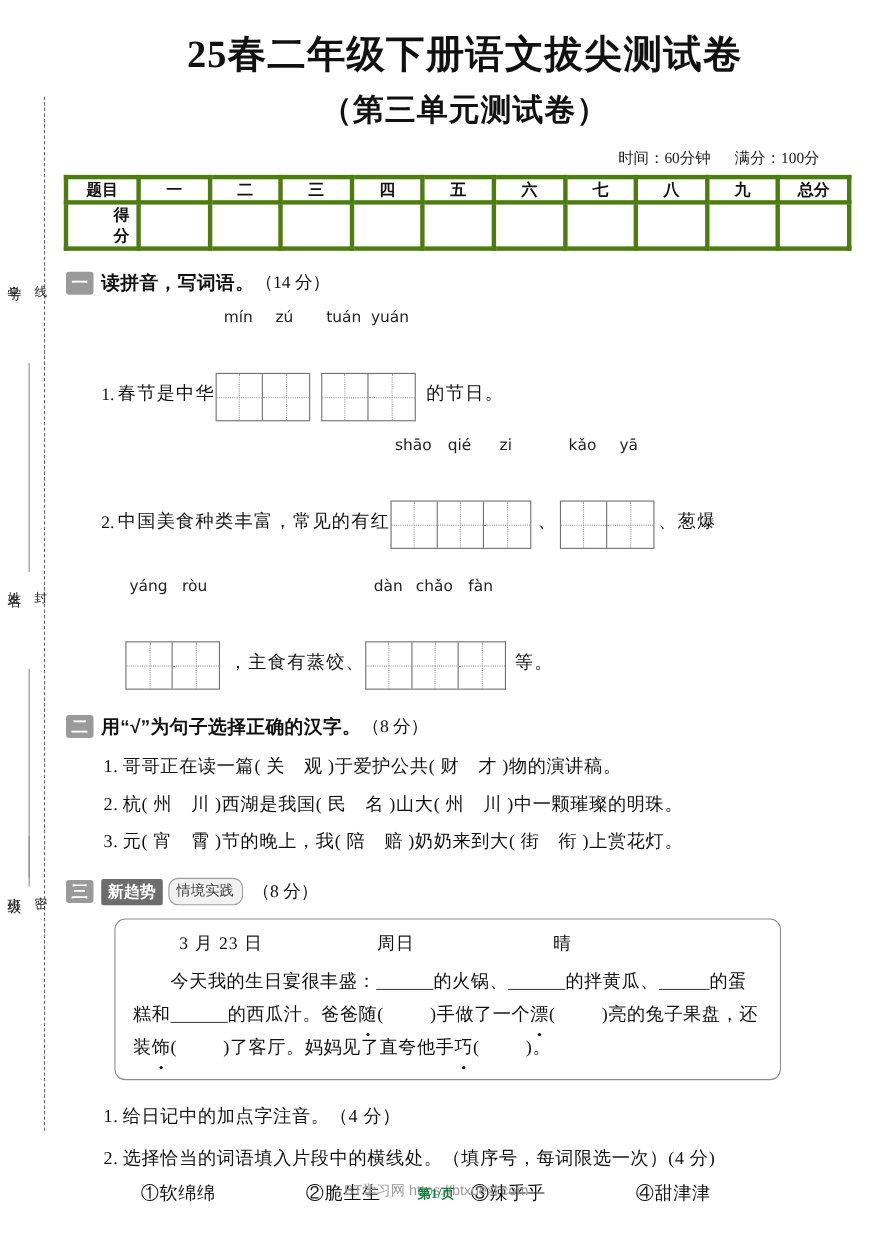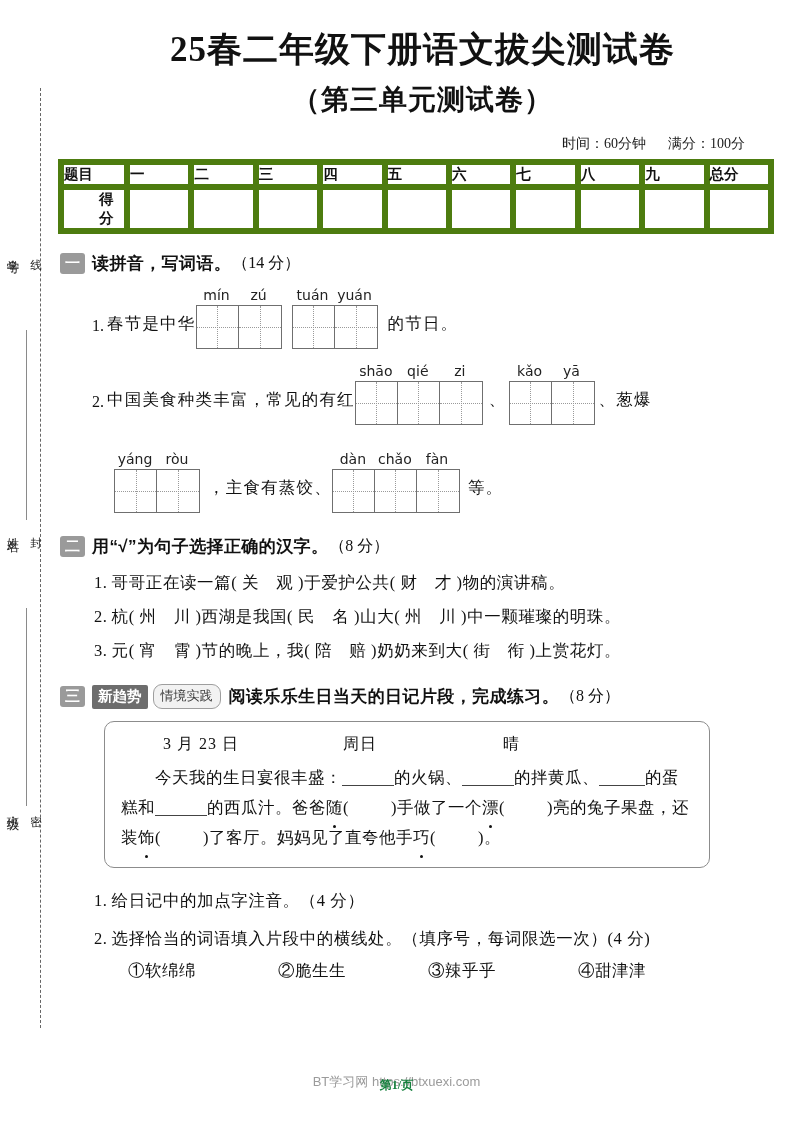--- a/index.html
+++ b/index.html
@@ -80,23 +80,23 @@
   .meta-line .gap { display: inline-block; width: 22px; }
 
   
   table.score {
     border-collapse: collapse;
     margin: 0 0 0 6px;
     width: 716px;
     table-layout: fixed;
   }
   table.score td {
-    border: 6px solid #4d7c0f;
+    border: 4px solid #4d7c0f;
     height: 21px;
-    text-align: left;
+    text-align: center;
     font-size: 14.5px;
     font-weight: bold;
     font-family: "Liberation Serif", "DejaVu Serif", serif;
     padding: 0;
     color: #111;
   }
   table.score td.lbl { width: 66px; }
   table.score tr.blank td { height: 21px; padding-left: 35px; }
 
   
@@ -158,21 +158,21 @@
     display: flex;
     align-items: flex-end;
     margin-left: 40px;
     font-size: 16.5px;
     font-family: "Liberation Serif", "DejaVu Serif", serif;
     color: #111;
   }
   .q-num { padding-bottom: 14px; margin-right: 3px; font-size: 16px; }
   .q-text { padding-bottom: 14px; letter-spacing: 1.2px; white-space: nowrap; }
 
-  .tzg-wrap { display: flex; flex-direction: column; align-items: flex-start; }
+  .tzg-wrap { display: flex; flex-direction: column; align-items: flex-start; gap: 40px; }
   .pinyin-row {
     display: flex;
     font-family: "DejaVu Sans", sans-serif;
     font-size: 14px;
     color: #222;
     margin-bottom: 2px;
   }
   .pinyin-row span {
     text-align: center;
     display: block;
@@ -454,21 +454,20 @@
     <span class="n">2.</span><span>杭( 州　川 )西湖是我国( 民　名 )山大( 州　川 )中一颗璀璨的明珠。</span>
   </div>
   <div class="line">
     <span class="n">3.</span><span>元( 宵　霄 )节的晚上，我( 陪　赔 )奶奶来到大( 街　衔 )上赏花灯。</span>
   </div>
 
   <div class="sec" style="margin-top:22px;">
     <span class="sec-num">三</span>
     <span class="badge-dark">新趋势</span>
     <span class="badge-light">情境实践</span>
-    <span class="sec-title">阅读乐乐生日当天的日记片段，完成练习。</span>
     <span class="sec-score">（8 分）</span>
   </div>
 
   <div class="diary">
     <div class="diary-head">
       <span class="d1">3 月 23 日</span>
       <span class="d2">周日</span>
       <span>晴</span>
     </div>
     <div class="diary-body">

